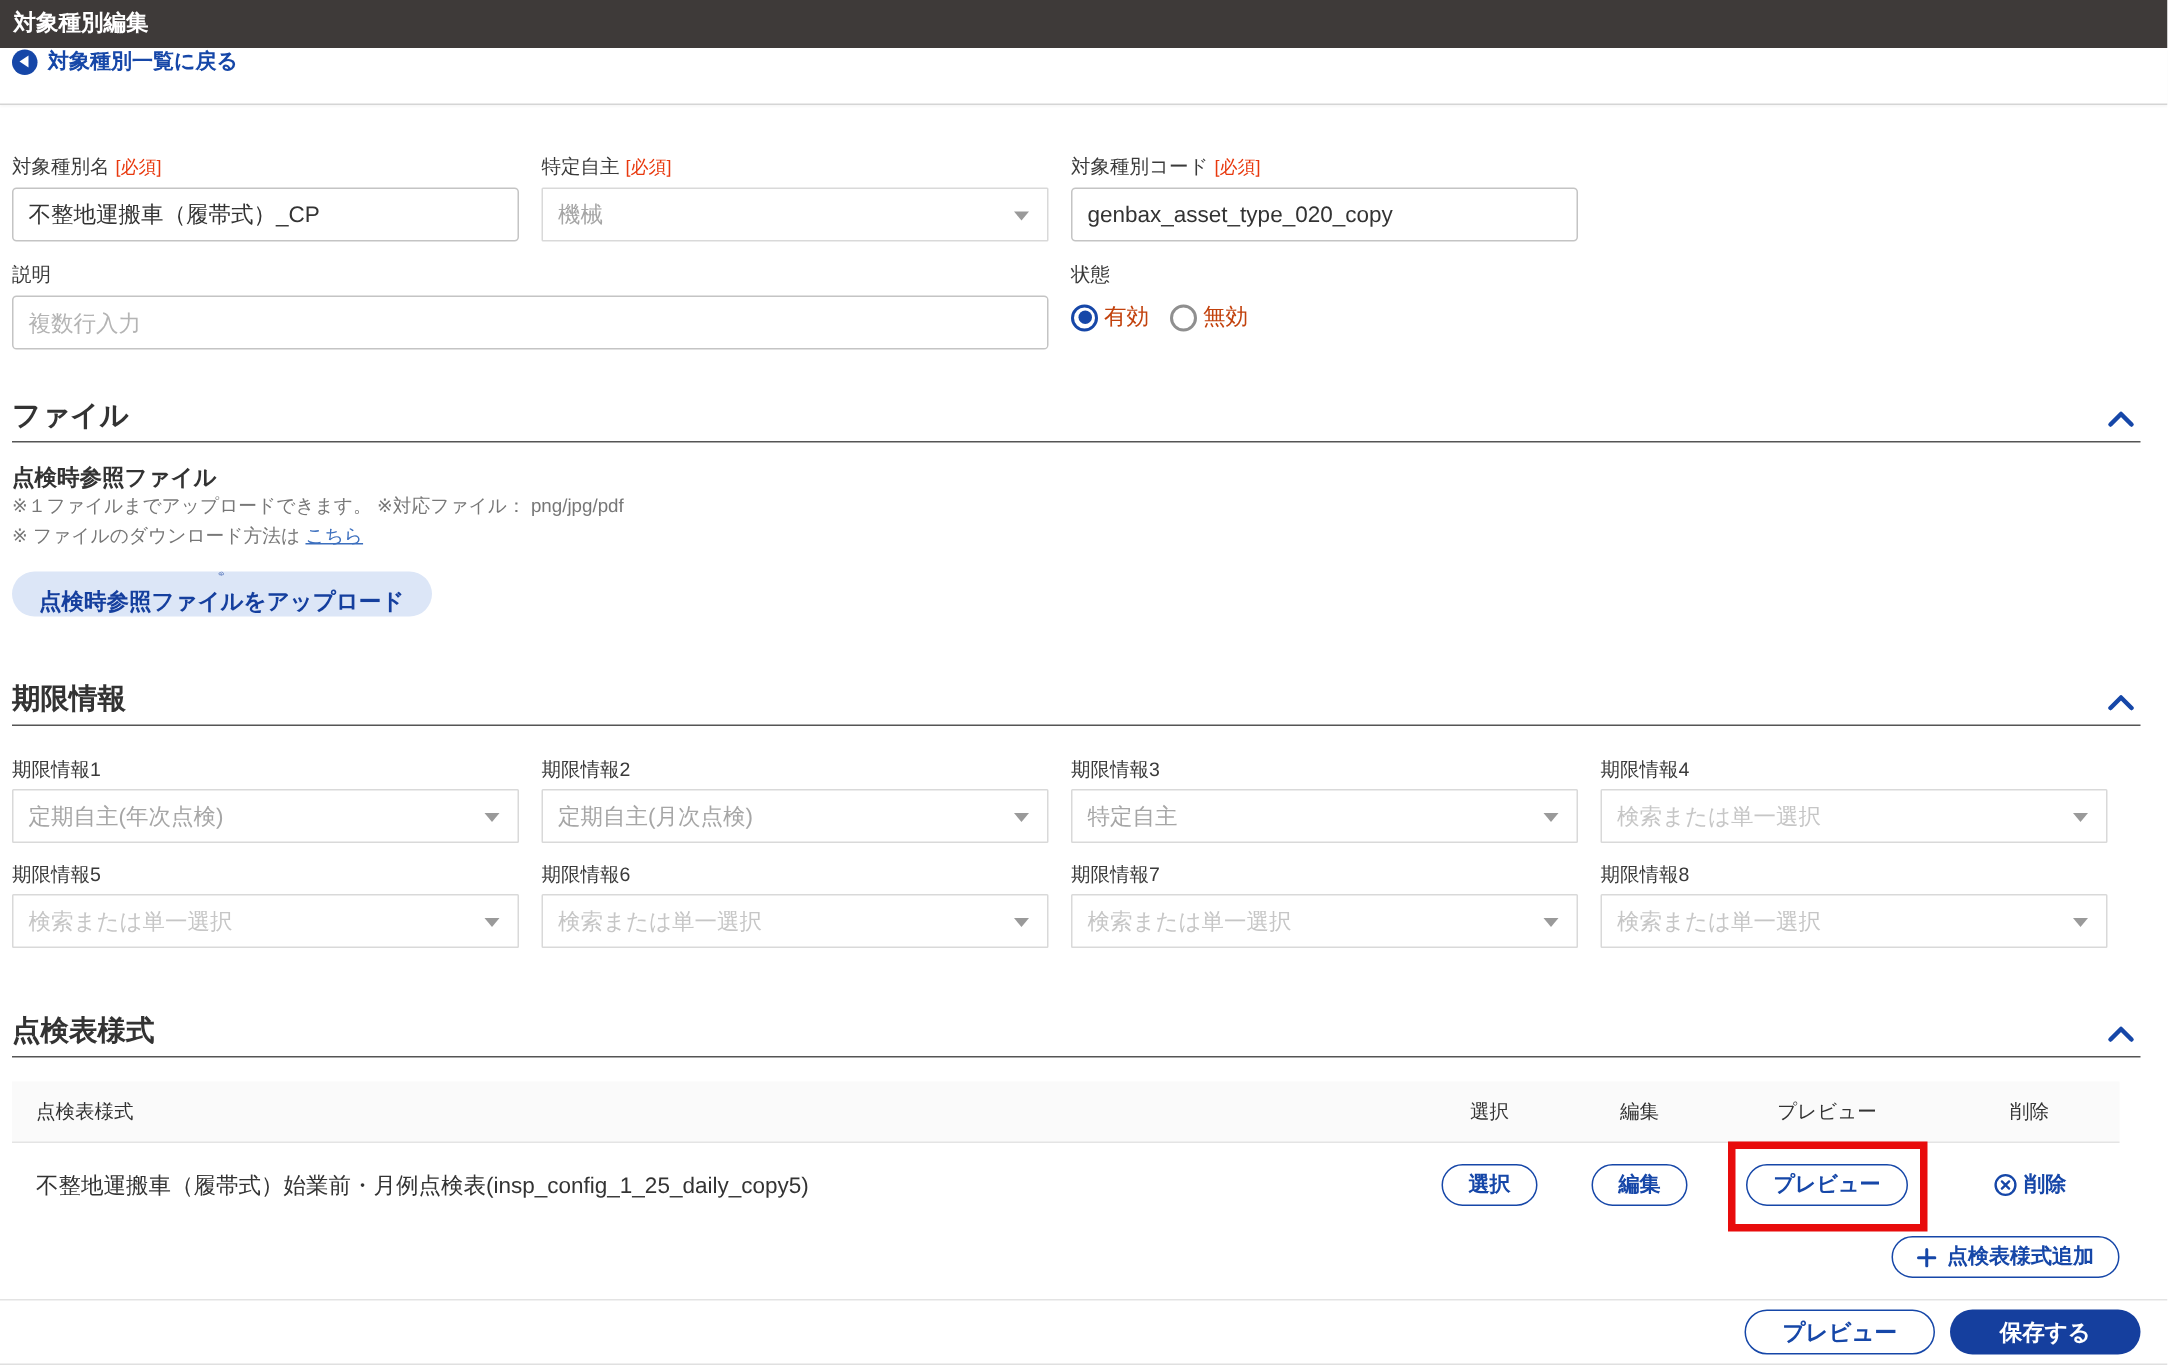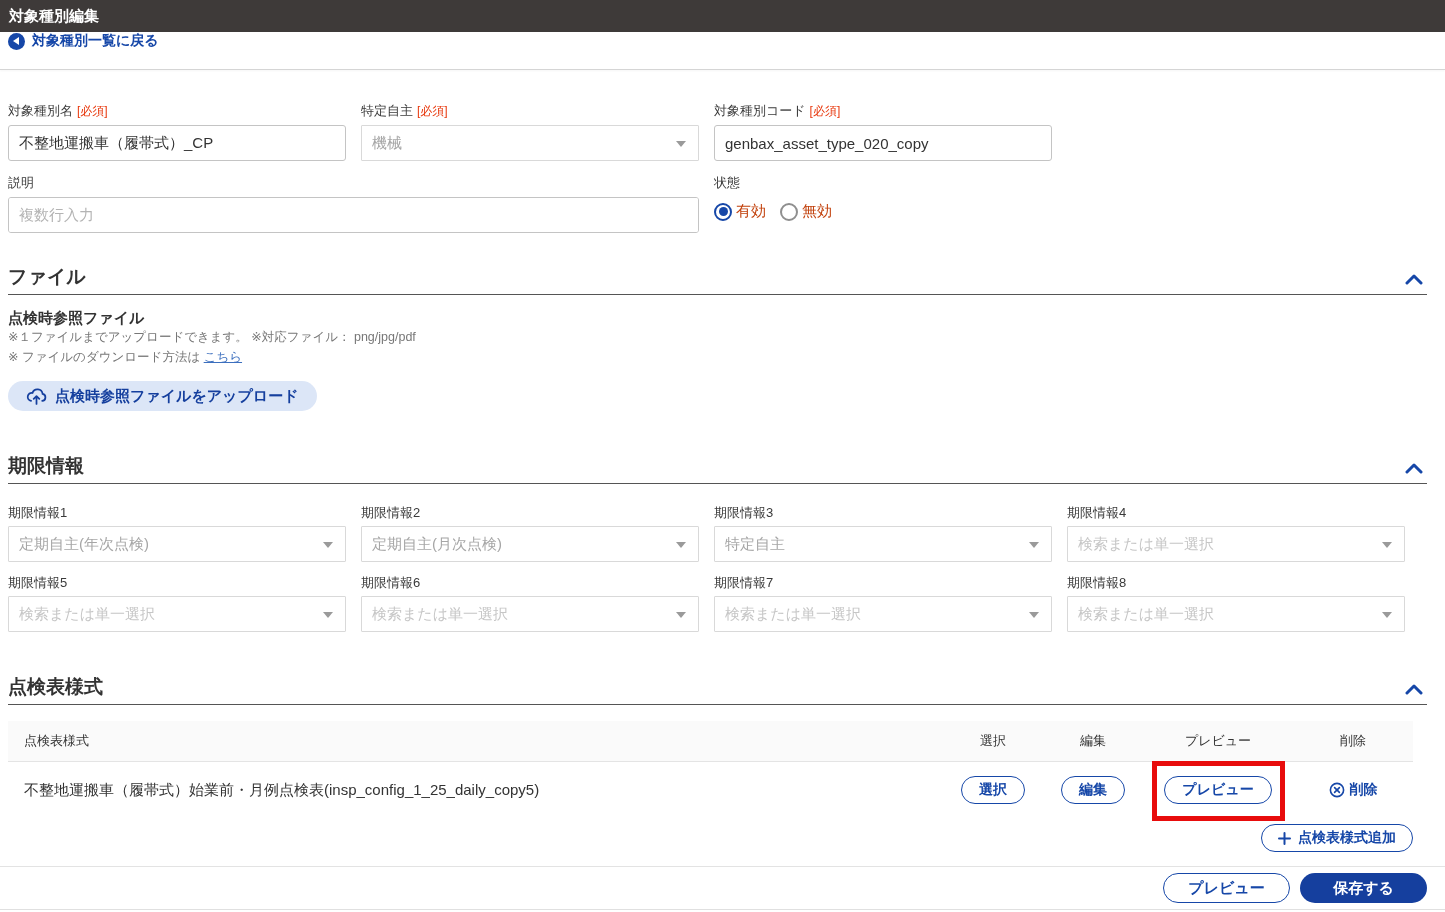--- a/index.html
+++ b/index.html
@@ -67,21 +67,21 @@
   .section-title{font-size:19px;font-weight:bold;color:#333;}
   .chev-btn{background:none;border:none;cursor:pointer;padding:2px 4px;}
   .sec-file{margin-top:28px;}
   .sec-gap{margin-top:42px;}
   .subhead{font-size:15px;font-weight:bold;color:#333;margin-top:14px;}
   .note{font-size:12.5px;color:var(--note);line-height:1.45;}
   .note + .note{margin-top:2px;}
   .note a{color:#3c6fbe;}
   .upload-btn{margin-top:15px;display:inline-flex;align-items:center;gap:8px;
     height:30px;padding:0 18px;border-radius:16px;border:none;background:var(--upload-bg);
-    color:var(--primary-dark);font-weight:bold;font-size:15px;font-family:inherit;cursor:pointer;}
+    color:var(--primary-dark);font-weight:bold;font-size:15px;font-family:inherit;cursor:pointer;flex-direction:column;}
   
   .dl-grid{display:flex;flex-wrap:wrap;gap:12px 15px;margin-top:20px;}
   .dl-grid .flabel{margin-bottom:4px;}
   
   .insp-table{margin-top:16px;margin-right:14px;}
   .t-head{display:flex;align-items:center;background:#fafafa;height:41px;
     border-bottom:1px solid #e4e4e4;font-size:13px;color:#333;}
   .t-row{display:flex;align-items:center;height:56px;font-size:15px;}
   .col-name{flex:1;padding-left:16px;}
   .col-select,.col-edit{width:100px;text-align:center;display:flex;justify-content:center;}

